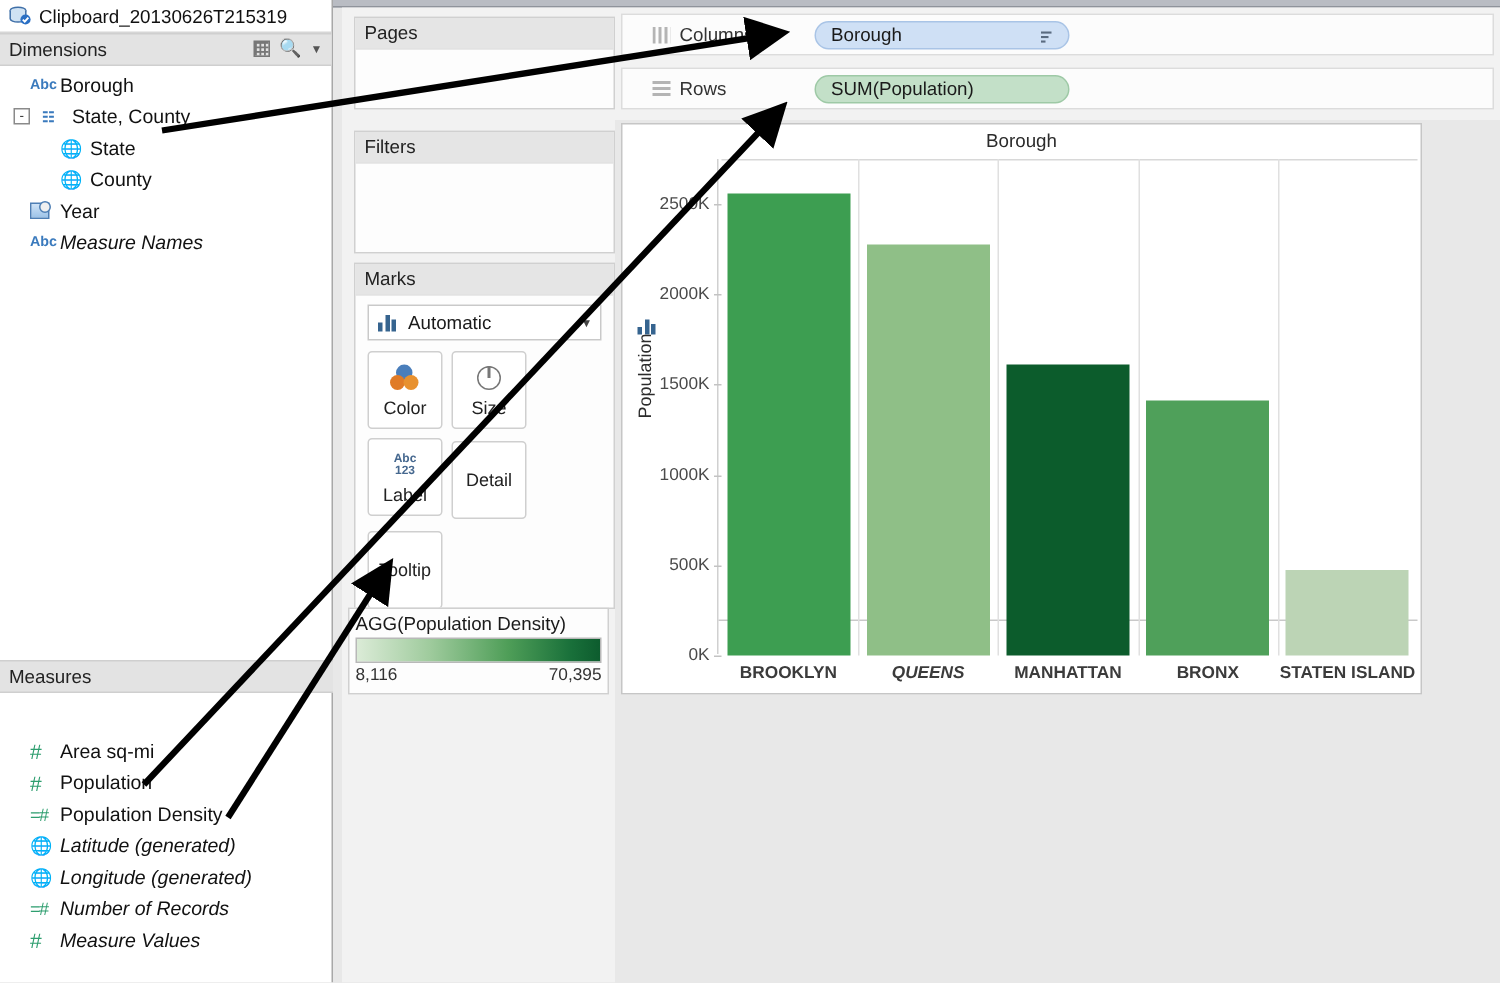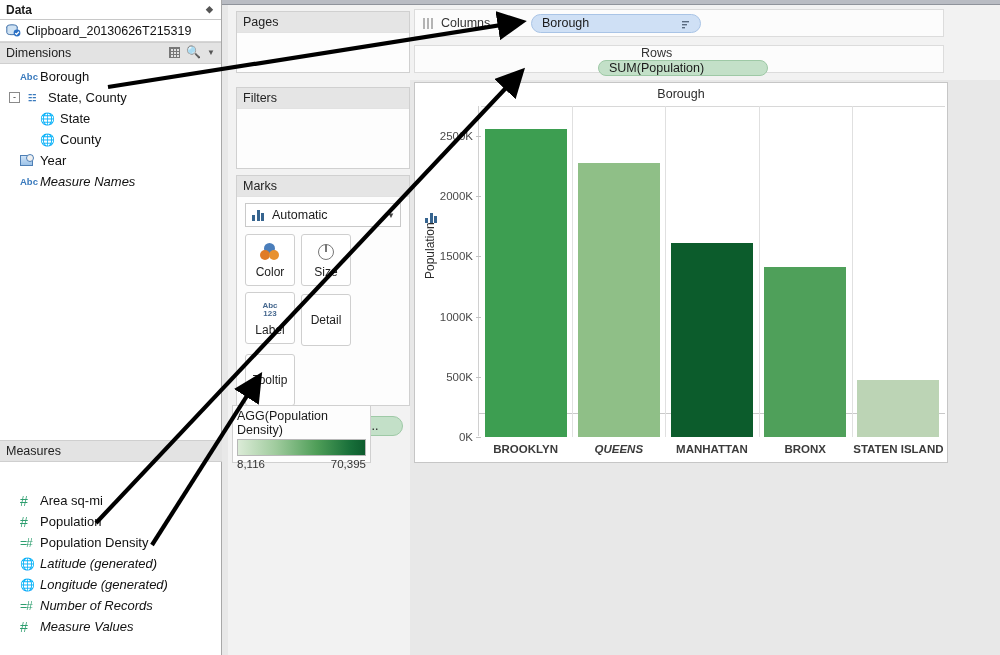--- a/index.html
+++ b/index.html
@@ -114,28 +114,28 @@
     background: #b9bcc3;
     border-bottom: 1px solid #8f939b;
   }
   #shelf-area {
     position: absolute; left: 410px; top: 5px;
     width: 590px; height: 75px;
     background: #f2f2f2;
   }
   .shelf-row {
     position: absolute; left: 4px;
-    width: 530px; height: 28px;
+    width: 582px; height: 28px;
     background: #fcfcfc;
     border: 1px solid #dcdcdc;
     display: flex; align-items: center;
-    padding-left: 8px;
+    padding-left: 20px;
   }
   #shelf-columns { top: 4px; }
-  #shelf-rows { top: 40px; flex-direction: column; }
+  #shelf-rows { top: 40px; }
   .shelf-label {
     font-size: 12.5px; color: #333;
     margin-left: 6px; width: 90px;
   }
   .shelf-icon-cols {
     width: 12px; height: 11px;
     background:
       linear-gradient(to right, #b4b4b4 2px, transparent 2px) 0 0 / 4px 100%;
     border-left: 0;
   }
@@ -176,21 +176,21 @@
     background: #e5e5e5;
     height: 21px;
     display: flex; align-items: center;
     padding: 0 6px;
     font-size: 12.5px; color: #222;
     border-bottom: 1px solid #e2e2e2;
   }
   #card-pages { position: absolute; left: 4px; top: 2px; width: 174px; height: 62px; }
   #card-filters { position: absolute; left: 4px; top: 78px; width: 174px; height: 82px; }
   #card-marks { position: absolute; left: 4px; top: 166px; width: 174px; height: 231px; }
-  #card-legend { position: absolute; left: 4px; top: 400px; width: 139px; height: 58px;
+  #card-legend { position: absolute; left: 4px; top: 400px; width: 174px; height: 58px;
                  background:#fdfdfd; border:1px solid #d0d0d0; }
 
   .mark-type {
     height: 24px; margin: 6px 8px 0 8px;
     background: #fff; border: 1px solid #c9c9c9;
     display: flex; align-items: center; gap: 8px;
     padding: 0 6px; font-size: 12.5px; color: #1a1a1a;
     position: relative;
   }
   .bars-icon {
@@ -300,24 +300,20 @@
   #arrows { position: absolute; left: 0; top: 0; width: 1000px; height: 655px;
             pointer-events: none; }
 </style>
 </head>
 <body>
 
 <div id="app">
 
   <div id="data-pane">
 
-    <div class="pane-header">
-      <span>Data</span>
-      <span class="updown">◆</span>
-    </div>
 
     <div class="datasource-row">
       <span style="display:inline-block;width:15px;height:13px;position:relative;">
         <svg width="15" height="13" viewBox="0 0 15 13">
           <ellipse cx="6" cy="3" rx="5.2" ry="2.2" fill="#cfe2f3" stroke="#3f6fa8"></ellipse>
           <path d="M0.8 3 v5.5 a5.2 2.2 0 0 0 10.4 0 V3" fill="#cfe2f3" stroke="#3f6fa8"></path>
           <circle cx="11" cy="9" r="3.4" fill="#2a6fc4"></circle>
           <path d="M9.2 9.1 l1.3 1.3 l2.4 -2.7" stroke="#fff" stroke-width="1.3" fill="none"></path>
         </svg>
       </span>

